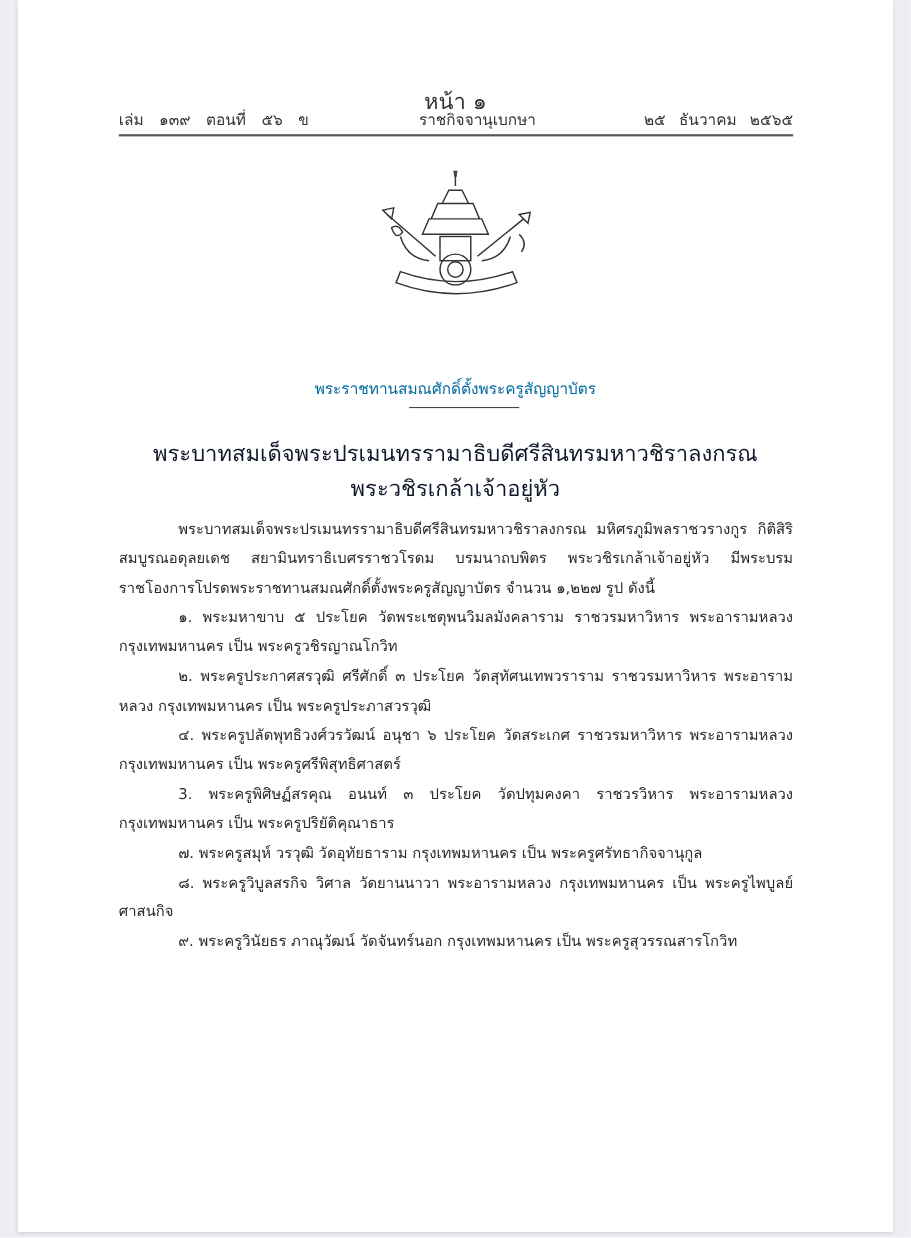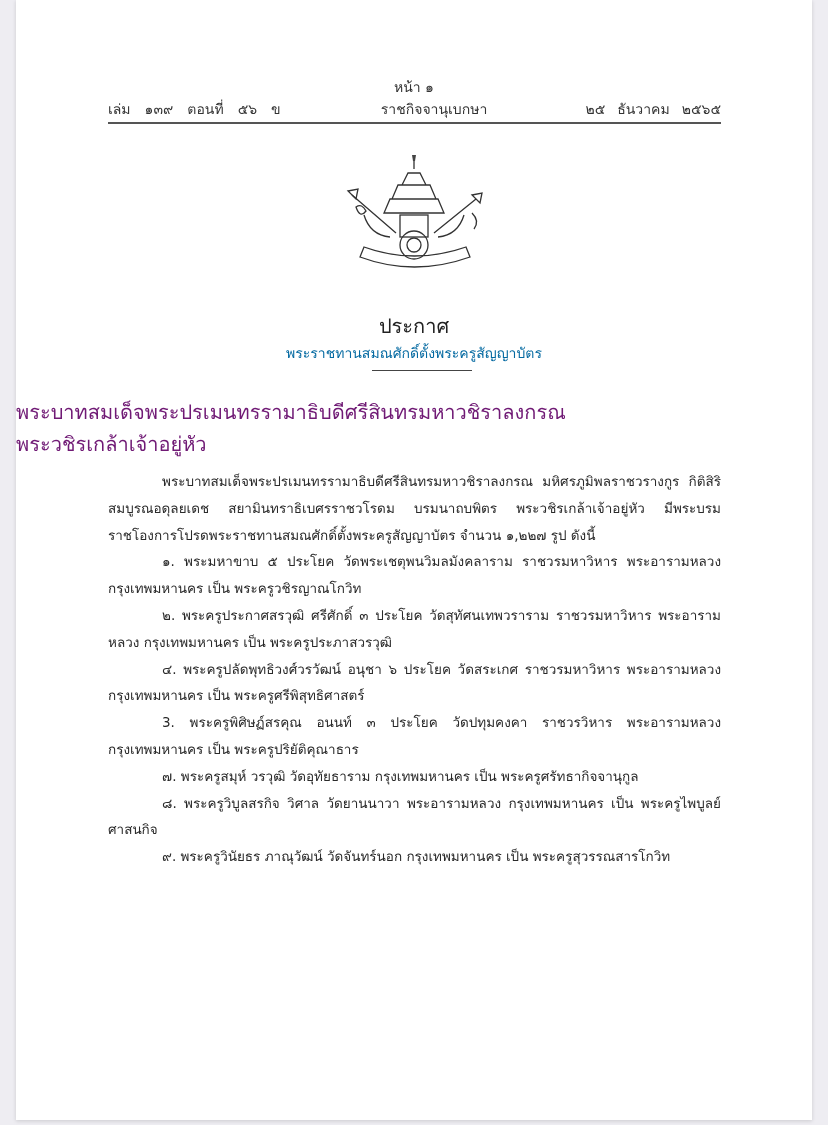--- a/index.html
+++ b/index.html
@@ -10,21 +10,21 @@
     color: #2a2a2a;
     position: relative;
   }
   .sheet {
     position: absolute; left: 16px; top: 0; width: 796px; height: 1120px;
     background: #ffffff;
     box-shadow: 0 1px 4px rgba(0,0,0,0.15);
   }
   .hdr-page {
     position: absolute; left: 0; right: 0; top: 76px;
-    text-align: center; font-size: 14px; color: #333;
+    text-align: center; font-size: 20px; color: #333;
   }
   .hdr-row {
     position: absolute; left: 92px; width: 613px; top: 98px;
     display: flex; justify-content: space-between; align-items: baseline;
     font-size: 14px; color: #333;
   }
   .hdr-row .left span { margin-right: 14px; }
   .hdr-row .right span { margin-left: 12px; }
   .hdr-rule {
     position: absolute; left: 92px; width: 613px; top: 122px;
@@ -40,21 +40,21 @@
   .subtitle {
     position: absolute; left: 0; right: 0; top: 342px;
     text-align: center; font-size: 14px; color: #0369a1;
   }
   .sub-rule {
     position: absolute; left: 356px; width: 100px; top: 370px;
     border-top: 1px solid #444;
   }
   .king {
     position: absolute; left: 0; right: 0; top: 396px;
-    font-size: 20px; line-height: 32px; color: #701a75;
+    text-align: center; font-size: 20px; line-height: 32px; color: #0f172a;
   }
   .body-text {
     position: absolute; left: 92px; width: 613px; top: 468px;
     font-size: 13.5px; line-height: 26.8px; color: #2a2a2a;
     text-align: justify;
   }
   .body-text p { margin: 0; text-indent: 54px; }
 </style>
 </head>
 <body>
@@ -87,21 +87,20 @@
         <path d="M30 60 Q36 80 56 82 M130 60 Q124 80 104 82"></path>
         <path d="M138 58 Q146 66 140 74"></path>
         <path d="M26 102 Q80 122 136 102 L132 92 Q80 110 30 92 Z"></path>
       </g>
       <g fill="#444">
         <path d="M78 0 L82 0 L81 6 L79 6 Z"></path>
       </g>
     </svg>
   </div>
 
-  <div class="title">ประกาศ</div>
   <div class="subtitle">พระราชทานสมณศักดิ์ตั้งพระครูสัญญาบัตร</div>
   <div class="sub-rule"></div>
 
   <div class="king">
     <div>พระบาทสมเด็จพระปรเมนทรรามาธิบดีศรีสินทรมหาวชิราลงกรณ</div>
     <div>พระวชิรเกล้าเจ้าอยู่หัว</div>
   </div>
 
   <div class="body-text">
     <p>พระบาทสมเด็จพระปรเมนทรรามาธิบดีศรีสินทรมหาวชิราลงกรณ มหิศรภูมิพลราชวรางกูร กิติสิริสมบูรณอดุลยเดช สยามินทราธิเบศรราชวโรดม บรมนาถบพิตร พระวชิรเกล้าเจ้าอยู่หัว มีพระบรมราชโองการโปรดพระราชทานสมณศักดิ์ตั้งพระครูสัญญาบัตร จำนวน ๑,๒๒๗ รูป ดังนี้</p>

